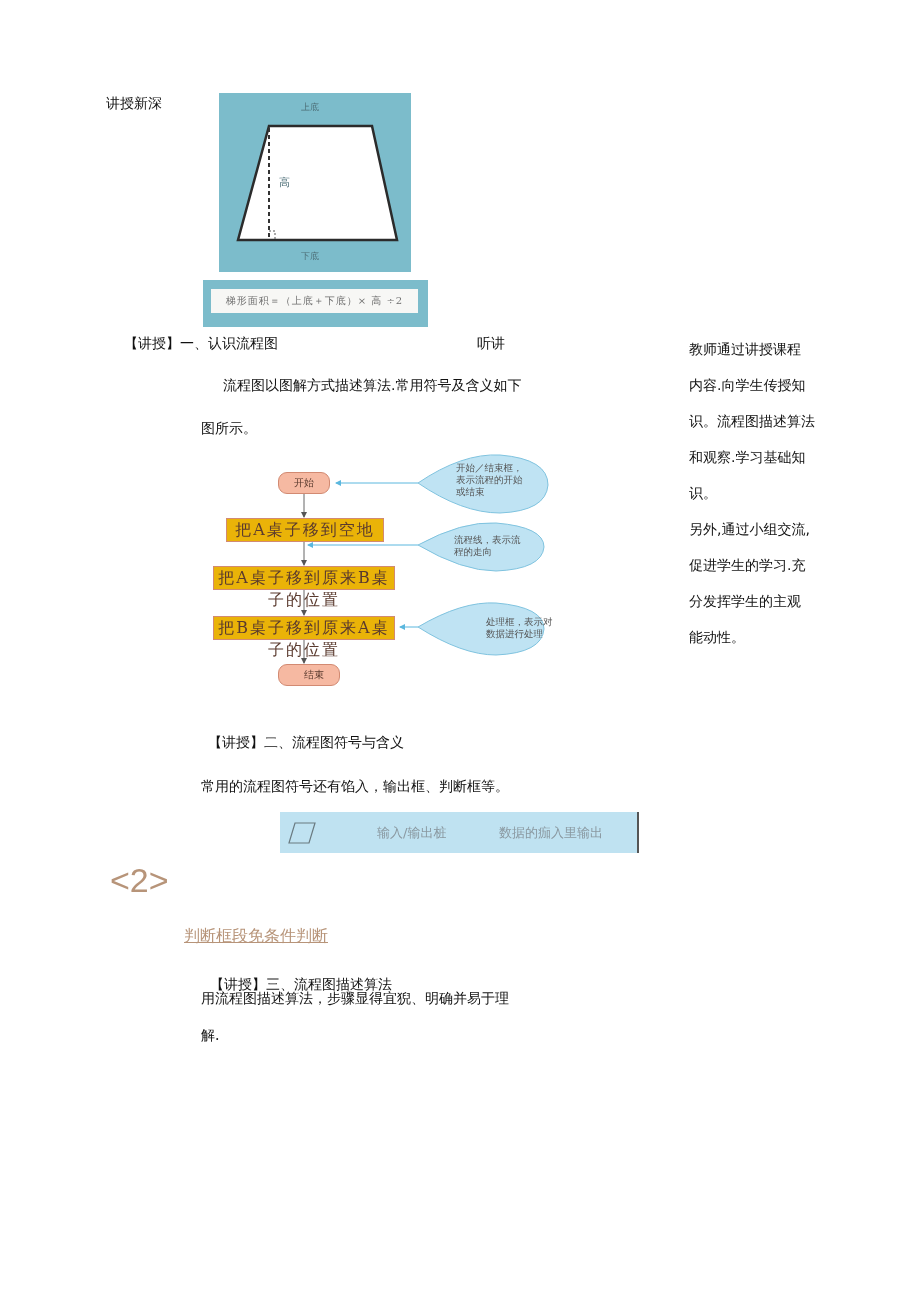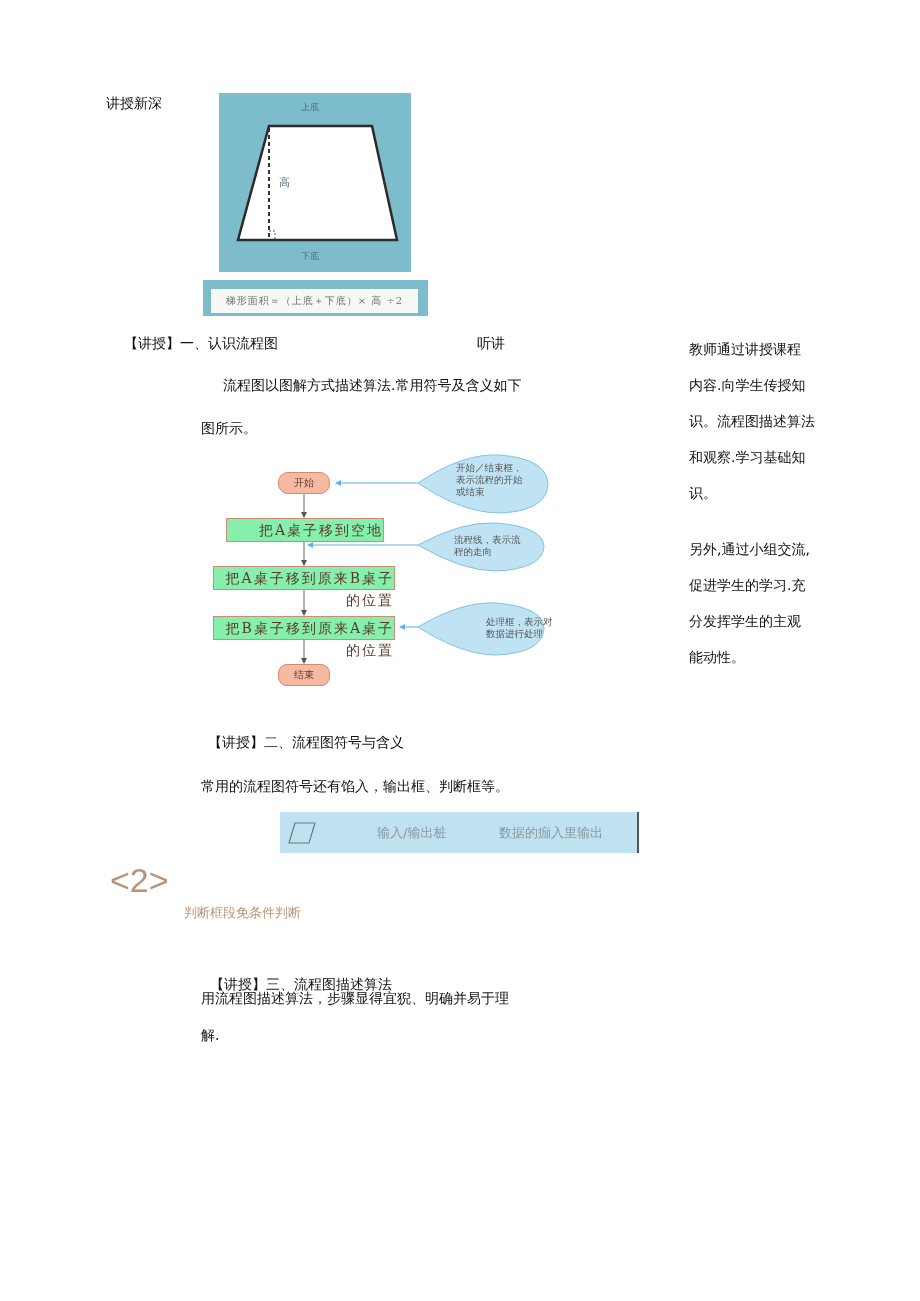--- a/index.html
+++ b/index.html
@@ -6,36 +6,36 @@
   body {
     width: 920px; height: 1301px; position: relative; overflow: hidden;
     font-family: "DejaVu Sans", "Liberation Sans", sans-serif;
     color: #111111;
   }
   .abs { position: absolute; }
   .txt { font-size: 14px; line-height: 18px; white-space: nowrap; }
 
   
   .trap-box { left: 219px; top: 93px; width: 192px; height: 179px; background: #7cbccb; }
-  .formula-box { left: 203px; top: 280px; width: 225px; height: 36px; background: #7cbccb; }
+  .formula-box { left: 203px; top: 280px; width: 225px; height: 47px; background: #7cbccb; }
   .formula-inner {
     position: absolute; left: 8px; top: 9px; width: 207px; height: 24px;
     background: #f7f7f5; color: #6f6f6f; font-size: 10px; line-height: 24px;
     text-align: center; font-family: "DejaVu Serif", serif; letter-spacing: 1px;
   }
   .trap-label { font-size: 9px; color: #4d6f78; font-family: Liberation Sans, sans-serif; }
 
   
   .fc-start, .fc-end {
     background: #f6b9a2; border: 1.5px solid #d28a72; border-radius: 9px;
     font-size: 10px; color: #5a3a2e; text-align: center; font-family: "DejaVu Serif", serif;
   }
   .fc-proc {
-    background: #86efac; border: 1.5px solid #d28a72;
-    font-size: 14px; color: #5a3a2e; text-align: right; font-family: "DejaVu Serif", serif;
+    background: #eab308; border: 1.5px solid #d28a72;
+    font-size: 16px; color: #5a3a2e; text-align: center; font-family: "DejaVu Serif", serif;
     letter-spacing: 2px;
   }
   .fc-bubble-text { font-size: 9.5px; line-height: 12px; color: #555; }
 
   
   .io-row { left: 280px; top: 812px; width: 357px; height: 41px; background: #bfe2f1; border-right: 2px solid #555; }
   .io-text { font-size: 13px; color: #8a98a0; line-height: 41px; }
 
   .section2 { color: #b79479; }
 </style>
@@ -62,21 +62,21 @@
 <div class="abs txt" style="left:477px; top:334px;">听讲</div>
 <div class="abs txt" style="left:201px; top:376px;margin-left:22px;">流程图以图解方式描述算法.常用符号及含义如下</div>
 <div class="abs txt" style="left:201px; top:419px;">图所示。</div>
 
 <div class="abs" style="left:689px; top:340px;">
   <div class="txt" style="height:36px;">教师通过讲授课程</div>
   <div class="txt" style="height:36px;">内容.向学生传授知</div>
   <div class="txt" style="height:36px;">识。流程图描述算法</div>
   <div class="txt" style="height:36px;">和观察.学习基础知</div>
   <div class="txt" style="height:36px;">识。</div>
-  <div class="txt" style="height:36px;margin-top:20px;">另外,通过小组交流,</div>
+  <div class="txt" style="height:36px;">另外,通过小组交流,</div>
   <div class="txt" style="height:36px;">促进学生的学习.充</div>
   <div class="txt" style="height:36px;">分发挥学生的主观</div>
   <div class="txt" style="height:36px;">能动性。</div>
 </div>
 
 <div class="abs" style="left:200px; top:445px; width:360px; height:250px;">
   <svg width="360" height="250" style="position:absolute;left:0;top:0;">
     <defs>
       <marker id="ah" markerWidth="6" markerHeight="6" refX="5" refY="3" orient="auto">
           <path d="M0,0 L6,3 L0,6 z" fill="#555"></path>
@@ -93,25 +93,25 @@
 
     <path d="M218,38 Q262,8 300,10 Q348,14 348,40 Q346,66 300,68 Q262,68 218,38 Z" fill="#bfe3f3" stroke="#7fc3df" stroke-width="1"></path>
     <path d="M218,100 Q262,76 296,78 Q344,82 344,102 Q342,124 296,126 Q262,126 218,100 Z" fill="#bfe3f3" stroke="#7fc3df" stroke-width="1"></path>
     <path d="M218,182 Q262,156 296,158 Q344,162 344,184 Q342,208 296,210 Q262,210 218,182 Z" fill="#bfe3f3" stroke="#7fc3df" stroke-width="1"></path>
 
     <line x1="218" y1="38" x2="136" y2="38" stroke="#5bb7de" stroke-width="1" marker-end="url(#bh)"></line>
     <line x1="218" y1="100" x2="108" y2="100" stroke="#5bb7de" stroke-width="1" marker-end="url(#bh)"></line>
     <line x1="218" y1="182" x2="200" y2="182" stroke="#5bb7de" stroke-width="1" marker-end="url(#bh)"></line>
   </svg>
 
-  <div class="abs fc-start" style="left:78px; top:27px; width:50px; height:20px; line-height:20px;border-radius:10px;">开始</div>
+  <div class="abs fc-start" style="left:78px; top:27px; width:50px; height:20px; line-height:20px;">开始</div>
   <div class="abs fc-proc" style="left:26px; top:73px; width:156px; height:22px; line-height:22px;">把A桌子移到空地</div>
   <div class="abs fc-proc" style="left:13px; top:121px; width:180px; height:22px; line-height:22px;">把A桌子移到原来B桌子的位置</div>
   <div class="abs fc-proc" style="left:13px; top:171px; width:180px; height:22px; line-height:22px;">把B桌子移到原来A桌子的位置</div>
-  <div class="abs fc-end" style="left:78px; top:219px; width:50px; height:20px; line-height:20px;">结束</div>
+  <div class="abs fc-end" style="left:78px; top:219px; width:50px; height:20px; line-height:20px;padding-left:10px;">结束</div>
 
   <div class="abs" style="left:256px; top:17px;">
     <div class="fc-bubble-text">开始／结束框，</div>
     <div class="fc-bubble-text">表示流程的开始</div>
     <div class="fc-bubble-text">或结束</div>
   </div>
   <div class="abs" style="left:254px; top:89px;">
     <div class="fc-bubble-text">流程线，表示流</div>
     <div class="fc-bubble-text">程的走向</div>
   </div>
@@ -126,17 +126,17 @@
 
 <div class="abs io-row">
   <svg width="30" height="24" style="position:absolute; left:8px; top:9px;">
     <polygon points="7,2 27,2 21,22 1,22" fill="none" stroke="#6a7a80" stroke-width="1.2"></polygon>
   </svg>
   <div class="abs io-text" style="left:97px; top:0;">输入/输出桩</div>
   <div class="abs io-text" style="left:219px; top:0;">数据的痂入里输出</div>
 </div>
 
 <div class="abs section2" style="left:110px; top:860px; font-size:34px; line-height:40px; font-family:'Liberation Sans', sans-serif;">&lt;2&gt;</div>
-<div class="abs section2" style="left:184px; top:905px; font-size:13px; line-height:16px;">判断框段免条件判断</div>
+<div class="abs section2" style="left:184px; top:928px; font-size:16px; line-height:16px;text-decoration:underline;">判断框段免条件判断</div>
 
 <div class="abs txt" style="left:210px; top:975px;">【讲授】三、流程图描述算法</div>
 <div class="abs txt" style="left:201px; top:989px;">用流程图描述算法，步骤显得宜猊、明确并易于理</div>
 <div class="abs txt" style="left:201px; top:1026px; font-family:'DejaVu Serif', serif;">解.</div>
 
 </body></html>

